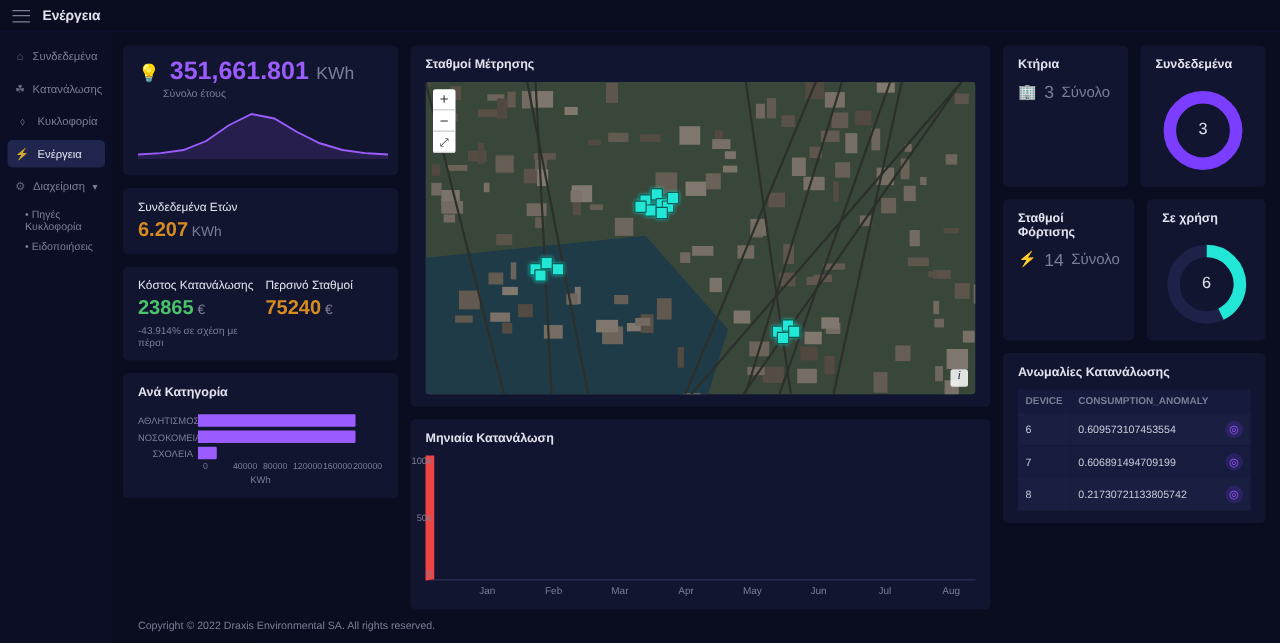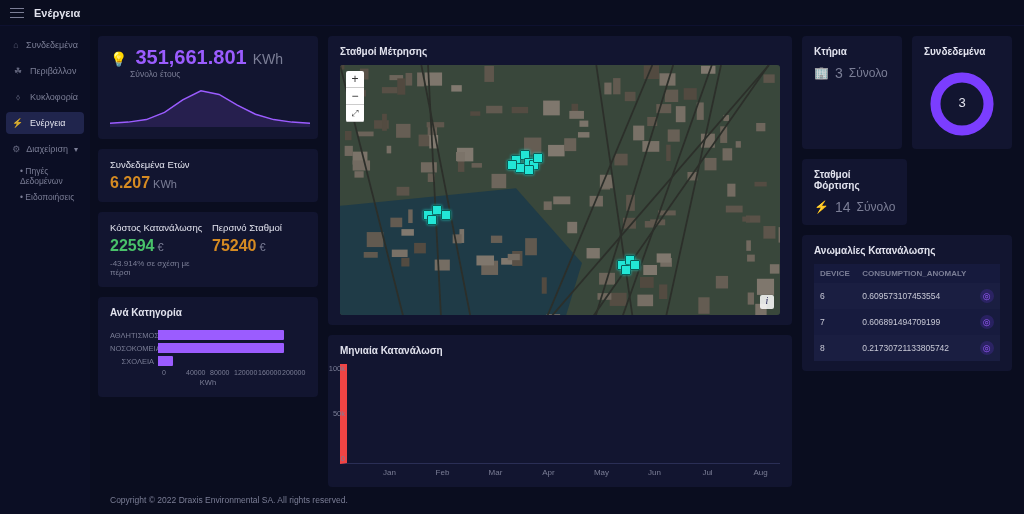--- a/index.html
+++ b/index.html
@@ -111,36 +111,36 @@
     <div class="title">Ενέργεια</div>
   </div>
   <div class="main">
     <div class="sidebar" id="sidebar-root">
         <div class="side-item">
           <span class="ico">⌂</span>
           <span>Συνδεδεμένα</span>
         </div>
         <div class="side-item">
           <span class="ico">☘</span>
-          <span>Περιβάλλον</span>
+          <span>Κατανάλωσης</span>
         </div>
         <div class="side-item">
           <span class="ico">⬨</span>
           <span>Κυκλοφορία</span>
         </div>
         <div class="side-item active">
           <span class="ico">⚡</span>
           <span>Ενέργεια</span>
         </div>
         <div class="side-item">
           <span class="ico">⚙</span>
           <span>Διαχείριση</span>
           <span class="chev">▾</span>
         </div>
-        <div class="side-sub">Πηγές Δεδομένων</div>
+        <div class="side-sub">Πηγές Κυκλοφορία</div>
         <div class="side-sub">Ειδοποιήσεις</div>
       </div>
 
     <div class="content">
       <div class="grid">
 
         <div class="left-col">
           <div class="panel">
             <div class="big-num">
               <span class="ico">💡</span>
@@ -160,21 +160,21 @@
                 <div class="lab">Συνδεδεμένα Ετών</div>
                 <div><span class="val orange">6.207</span><span class="unit">KWh</span></div>
               </div>
             </div>
           </div>
 
           <div class="panel">
             <div class="two-col">
               <div class="stat">
                 <div class="lab">Κόστος Κατανάλωσης</div>
-                <div><span class="val green">22594</span><span class="unit">€</span></div>
+                <div><span class="val green">23865</span><span class="unit">€</span></div>
                 <div class="delta">-43.914% σε σχέση με πέρσι</div>
               </div>
               <div class="stat">
                 <div class="lab">Περσινό Σταθμοί</div>
                 <div><span class="val orange">75240</span><span class="unit">€</span></div>
               </div>
             </div>
           </div>
 
           <div class="panel">
@@ -535,20 +535,30 @@
 
           <div class="split2">
             <div class="panel">
               <h4>Σταθμοί Φόρτισης</h4>
               <div class="count-line cyan">
                 <span class="ico">⚡</span>
                 <span class="n">14</span>
                 <span class="t">Σύνολο</span>
               </div>
             </div>
+            <div class="panel">
+              <h4>Σε χρήση</h4>
+              <div class="donut-wrap donut-center">
+                <svg class="donut" viewBox="0 0 42 42" id="donut2">
+                    <circle cx="21" cy="21" r="15.915" fill="none" stroke="#1e2248" stroke-width="6"></circle>
+                    <circle cx="21" cy="21" r="15.915" fill="none" stroke="#22e6d6" stroke-width="6" stroke-dasharray="42.85581178446991 99.99689416376312" transform="rotate(-90 21 21)"></circle>
+                  </svg>
+                <div class="num">6</div>
+              </div>
+            </div>
           </div>
 
           <div class="panel">
             <h4>Ανωμαλίες Κατανάλωσης</h4>
             <table class="anom-table">
               <thead>
                   <tr>
                 <th>DEVICE</th>
                 <th>CONSUMPTION_ANOMALY</th>
                 <th></th>

